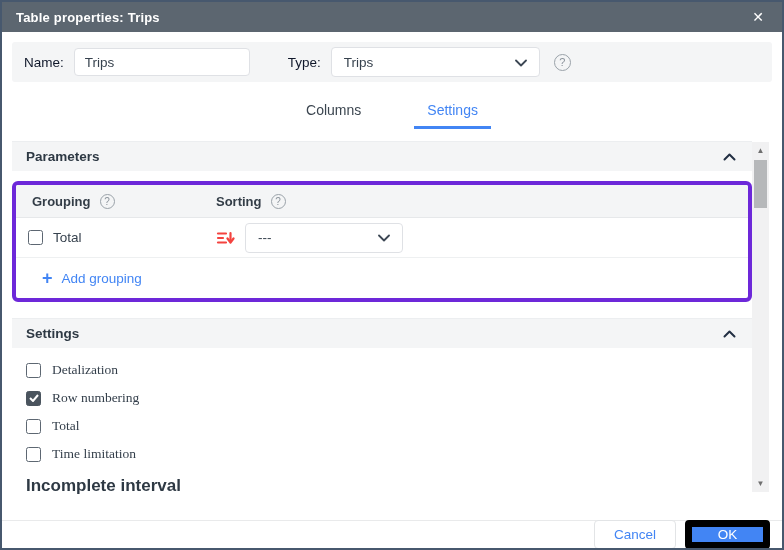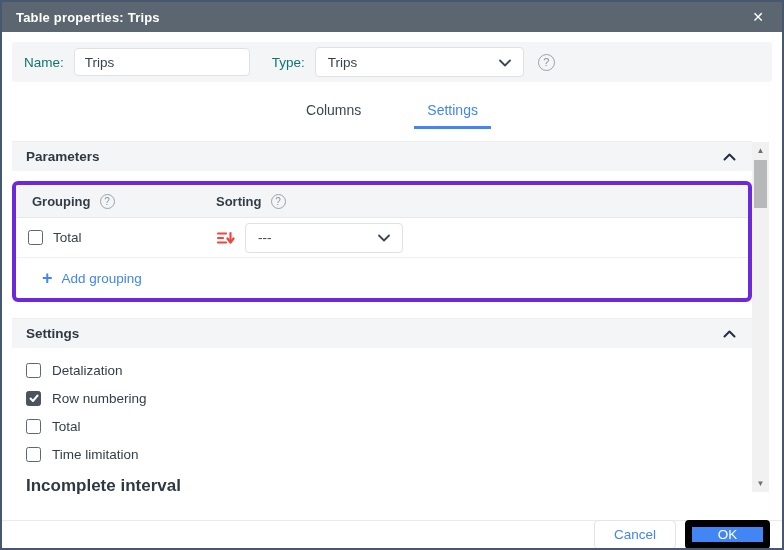--- a/index.html
+++ b/index.html
@@ -17,27 +17,27 @@
     justify-content: space-between; padding: 0 14px 0 14px;
   }
   .titlebar .title { color: #fff; font-size: 13px; font-weight: 700; letter-spacing: .2px; }
   .close-btn { color: #fff; font-size: 14px; line-height: 1; cursor: pointer; padding: 2px 4px; }
 
   
   .form-row {
     margin: 10px 10px 0 10px; height: 40px; background: #f4f5f6; border-radius: 3px;
     display: flex; align-items: center; padding: 0 12px; gap: 10px;
   }
-  .field-label { font-size: 13.5px; color: #0f766e; }
+  .field-label { font-size: 13.5px; color: #0f172a; }
   .text-input {
     width: 176px; height: 28px; background: #fff; border: 1px solid #dfe1e5;
     border-radius: 4px; padding: 0 10px; font-size: 13.5px; color: #37424e;
     font-family: "Liberation Sans", sans-serif; outline: none;
   }
-  .type-label { margin-left: 12px; }
+  .type-label { margin-left: 28px; }
   .select-box {
     width: 209px; height: 30px; background: #fff; border: 1px solid #dfe1e5;
     border-radius: 4px; display: flex; align-items: center; justify-content: space-between;
     padding: 0 12px; font-size: 13.5px; color: #37424e; cursor: pointer;
   }
   .help-circle {
     width: 17px; height: 17px; border: 1.3px solid #9aa2a9; border-radius: 50%;
     color: #8b939b; font-size: 11px; display: inline-flex; align-items: center;
     justify-content: center; flex: 0 0 auto; margin-left: 4px;
   }
@@ -92,21 +92,21 @@
   
   .checkbox {
     width: 15px; height: 15px; border: 1.6px solid #5d6772; border-radius: 2.5px;
     background: #fff; flex: 0 0 auto; display: inline-flex; align-items: center;
     justify-content: center; cursor: pointer;
   }
   .checkbox svg { display: none; }
   .checkbox.checked { background: #4a545e; border-color: #4a545e; }
   .checkbox.checked svg { display: block; }
 
-  .check-list { padding: 8px 0 0 14px; }
+  .check-list { padding: 8px 0 0 14px; font-family: Liberation Serif, serif; }
   .check-item { height: 28px; display: flex; align-items: center; gap: 11px; }
   .check-item .cb-label { font-size: 13.5px; color: #333e4a; }
   .sub-heading { font-size: 17px; font-weight: 700; color: #2e3944; padding: 8px 12px 0 14px; }
 
   
   .scrollbar {
     position: absolute; top: 140px; right: 13px; width: 17px; height: 350px;
     background: #f1f1f2;
   }
   .sb-arrow {

